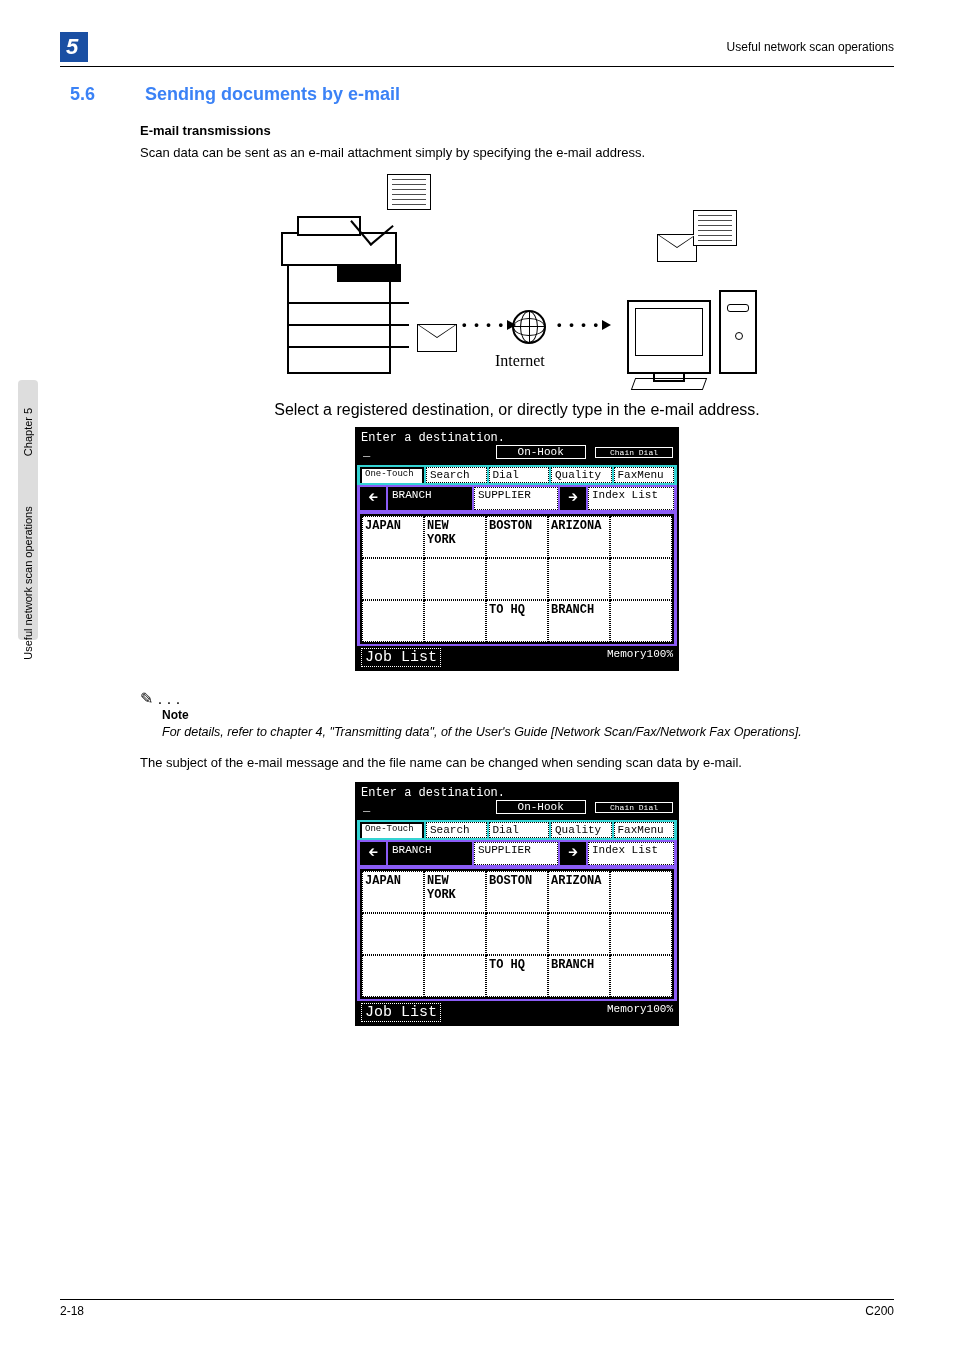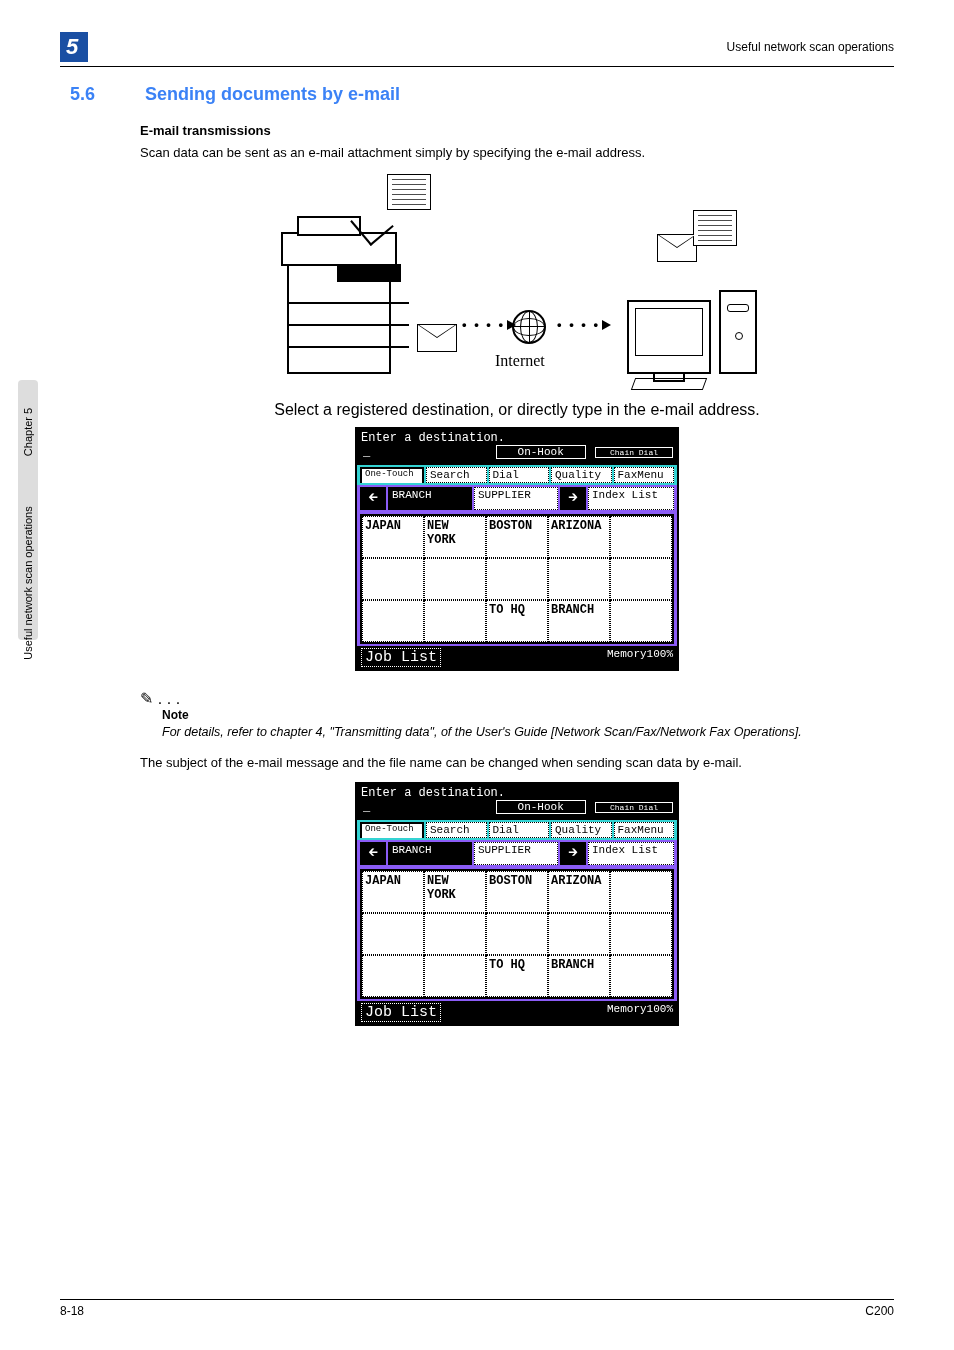--- a/index.html
+++ b/index.html
@@ -494,15 +494,15 @@
     </div>
     <div class="footer">
       <span class="ft-btn">Job List</span>
       <span class="mem">Memory100%</span>
     </div>
   </div></div>
 
 </div>
 
 <div class="pg-footer">
-  <span>8-18</span>
+  <span>2-18</span>
   <span class="r">C200</span>
 </div>
 
 </body></html>

